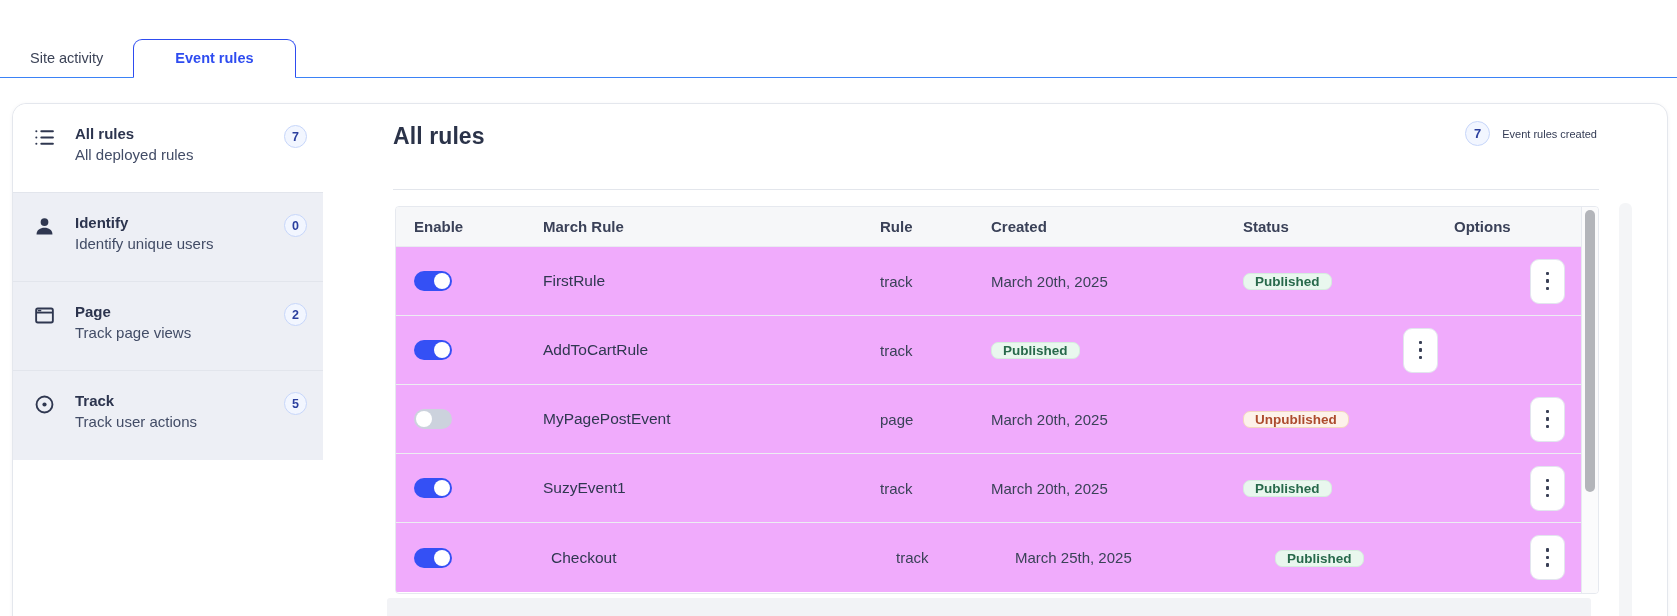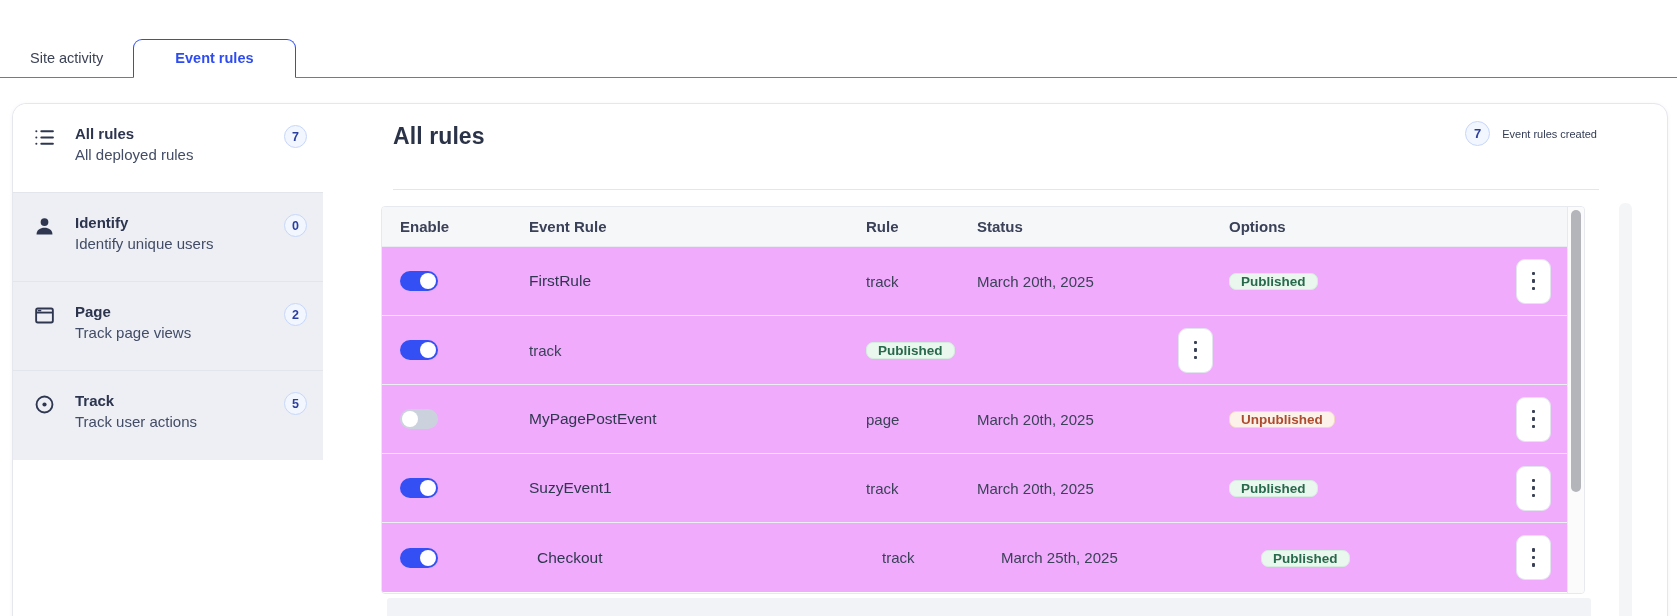--- a/index.html
+++ b/index.html
@@ -49,21 +49,21 @@
     color:var(--heading_text);letter-spacing:.1px;}
   .summary{position:absolute;right:70px;top:17px;display:flex;align-items:center;gap:12px;}
   .summary-circle{width:25px;height:25px;border-radius:50%;
     border:1px solid var(--count_badge_border);background:var(--count_badge_bg);
     color:var(--count_badge_text);font-size:13px;font-weight:700;
     display:flex;align-items:center;justify-content:center;}
   .summary-label{font-size:11px;color:#333b54;}
   .heading-divider{position:absolute;left:380px;top:85px;width:1206px;height:1px;background:#e3e6ec;}
 
   
-  .table-wrap{position:absolute;left:368px;top:102px;width:1204px;height:388px;
+  .table-wrap{position:absolute;left:382px;top:102px;width:1204px;height:388px;
     border:1px solid var(--border);border-radius:4px;display:flex;overflow:hidden;background:#fff;}
   .table-main{flex:1;border-right:1px solid var(--border);}
   .grid{display:grid;grid-template-columns:129px 337px 111px 252px 211px 1fr;
     align-items:center;padding-left:18px;}
   .thead{height:40px;background:var(--table_header_bg);border-bottom:1px solid #e9ebf0;
     font-size:15px;font-weight:700;color:#3a4158;}
   .trow{height:69px;border-bottom:1px solid #eceef2;background:#f0abfc;}
   .trow:last-child{border-bottom:none;gap:8px;}
   .cell-name{font-size:15.5px;color:#2f3750;}
   .cell-type,.cell-created{font-size:15px;color:#3a4258;}
@@ -175,22 +175,23 @@
     <span class="summary-circle">7</span>
     <span class="summary-label">Event rules created</span>
   </div>
 
   <div class="heading-divider"></div>
 
   <div class="table-wrap">
     <div class="table-main">
       <div class="grid thead" id="thead">
           <span>Enable</span>
-          <span>Event Rule</span>
+          <span>March Rule</span>
           <span>Rule</span>
+          <span>Created</span>
           <span>Status</span>
           <span>Options</span>
         </div>
       <div id="tbody">
   <div class="grid trow">
     <div class="cell-enable">
               <button class="toggle on">
                 <span class="knob"></span>
               </button>
             </div>
@@ -206,20 +207,21 @@
               </button>
             </div>
   </div>
 
   <div class="grid trow">
     <div class="cell-enable">
               <button class="toggle on">
                 <span class="knob"></span>
               </button>
             </div>
+    <div class="cell-name">AddToCartRule</div>
     <div class="cell-type">track</div>
     <div class="cell-status"><span class="badge published">Published</span></div>
     <div class="cell-options">
               <button class="kebab">
                 <span class="dot"></span>
                 <span class="dot"></span>
                 <span class="dot"></span>
               </button>
             </div>
   </div>

